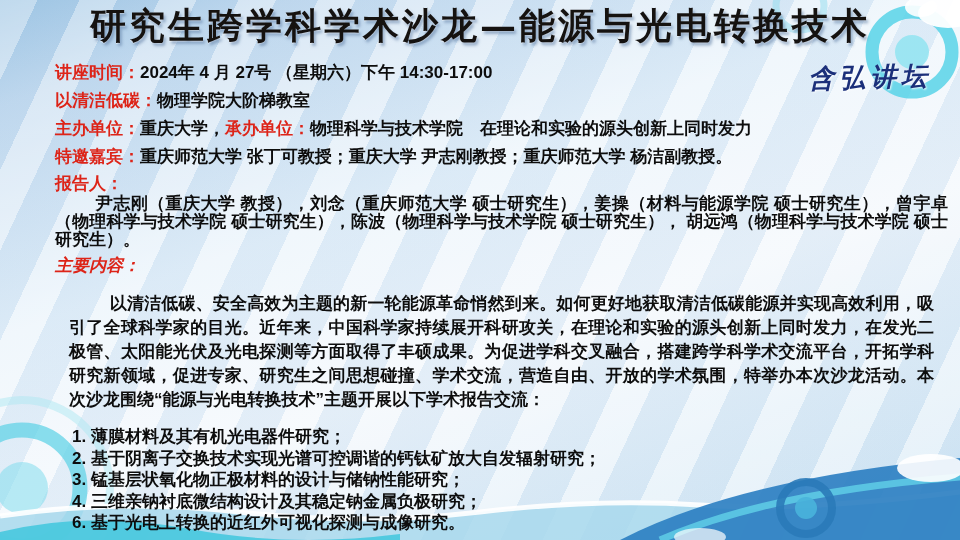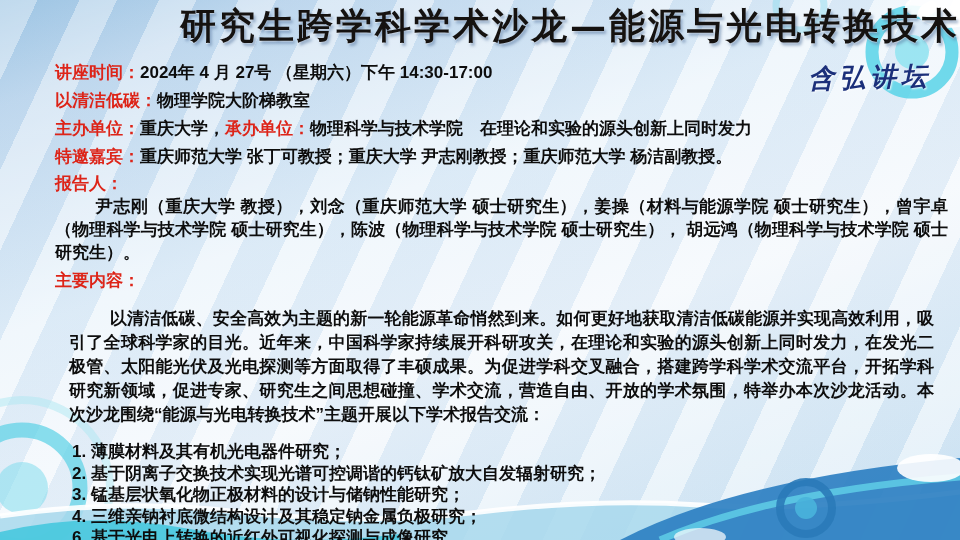--- a/index.html
+++ b/index.html
@@ -8,39 +8,39 @@
     font-family:"Liberation Sans",sans-serif;font-weight:bold;
     background:linear-gradient(160deg,#9fc6e4 0%,#c6dcf0 12%,#e9f3fb 38%,#f2f7fc 60%,#dcecf7 88%,#cfe4f3 100%);
   }
   .poster::before{
     content:"";position:absolute;inset:0;z-index:0;
     background:repeating-linear-gradient(115deg,rgba(255,255,255,.35) 0 34px,rgba(150,190,225,.16) 34px 72px);
   }
   .bg-svg{position:absolute;inset:0;z-index:1;pointer-events:none;}
   .title{
     position:absolute;top:2px;left:0;width:100%;z-index:2;margin:0;
-    text-align:right;font-size:36px;letter-spacing:3px;color:#151210;
+    text-align:center;font-size:36px;letter-spacing:3px;color:#151210;
     font-family:"DejaVu Serif",serif;font-weight:bold;white-space:nowrap;
     text-shadow:2px 3px 3px rgba(90,120,160,.55),0 1px 0 rgba(255,255,255,.65);
   }
   .forum{
     position:absolute;top:60px;right:28px;z-index:2;
     font-size:26px;letter-spacing:5px;color:#1b2f7a;font-style:italic;
     transform:rotate(-1.5deg);
     text-shadow:1px 1px 2px rgba(255,255,255,.85);
   }
   .content{
     position:absolute;left:55px;top:59px;width:893px;z-index:2;
     color:#0d0d0d;font-size:17px;
   }
   .label{color:#dd2418;}
   .info-line{margin:0;line-height:28px;white-space:nowrap;}
   .speakers-label{margin:1px 0 0;line-height:23px;}
-  .speakers-text{margin:0;line-height:23px;text-indent:2.4em;text-align:justify;}
-  .main-label{margin:5px 0 0;line-height:24px;}
+  .speakers-text{margin:0;line-height:18px;text-indent:2.4em;text-align:justify;}
+  .main-label{margin:5px 0 0;line-height:24px;font-style:italic;}
   .main-para{margin:14px;line-height:24px;text-indent:2.4em;text-align:justify;}
   .topics{list-style:none;margin:2px 0 0;padding:0 0 0 17px;line-height:21.5px;}
   .topics li{margin:0;}
 </style>
 </head>
 <body>
 
 <div class="poster">
 
   <svg class="bg-svg" viewBox="0 0 960 540">

